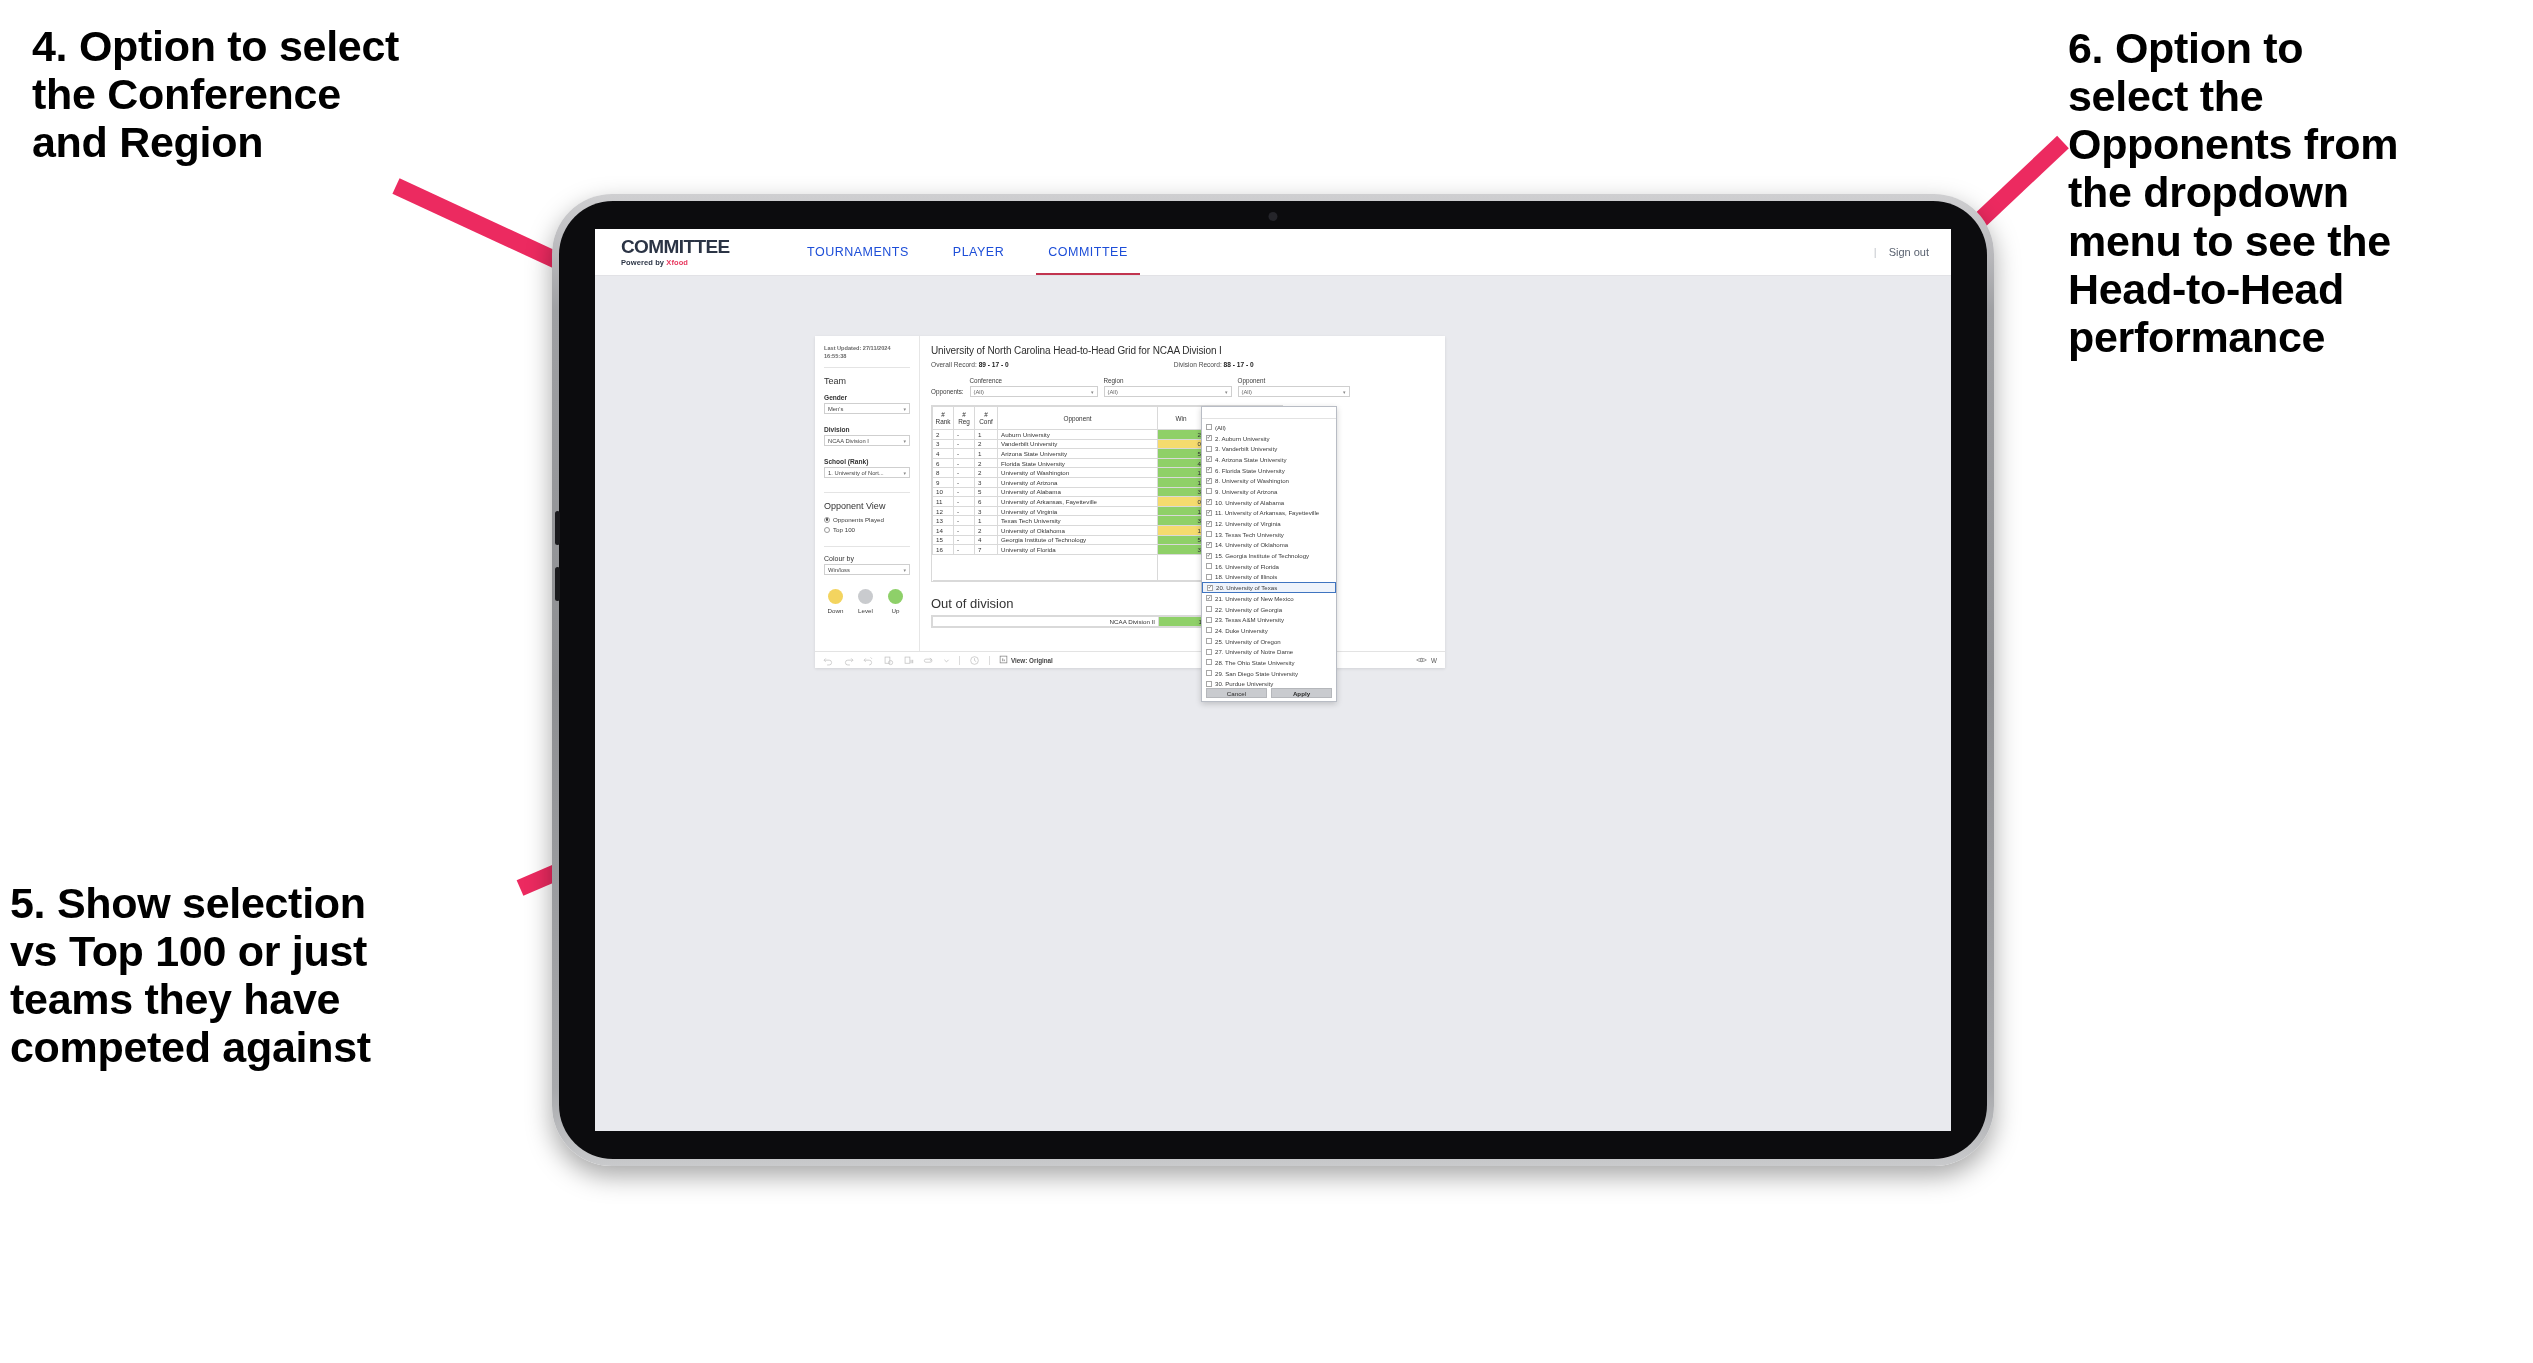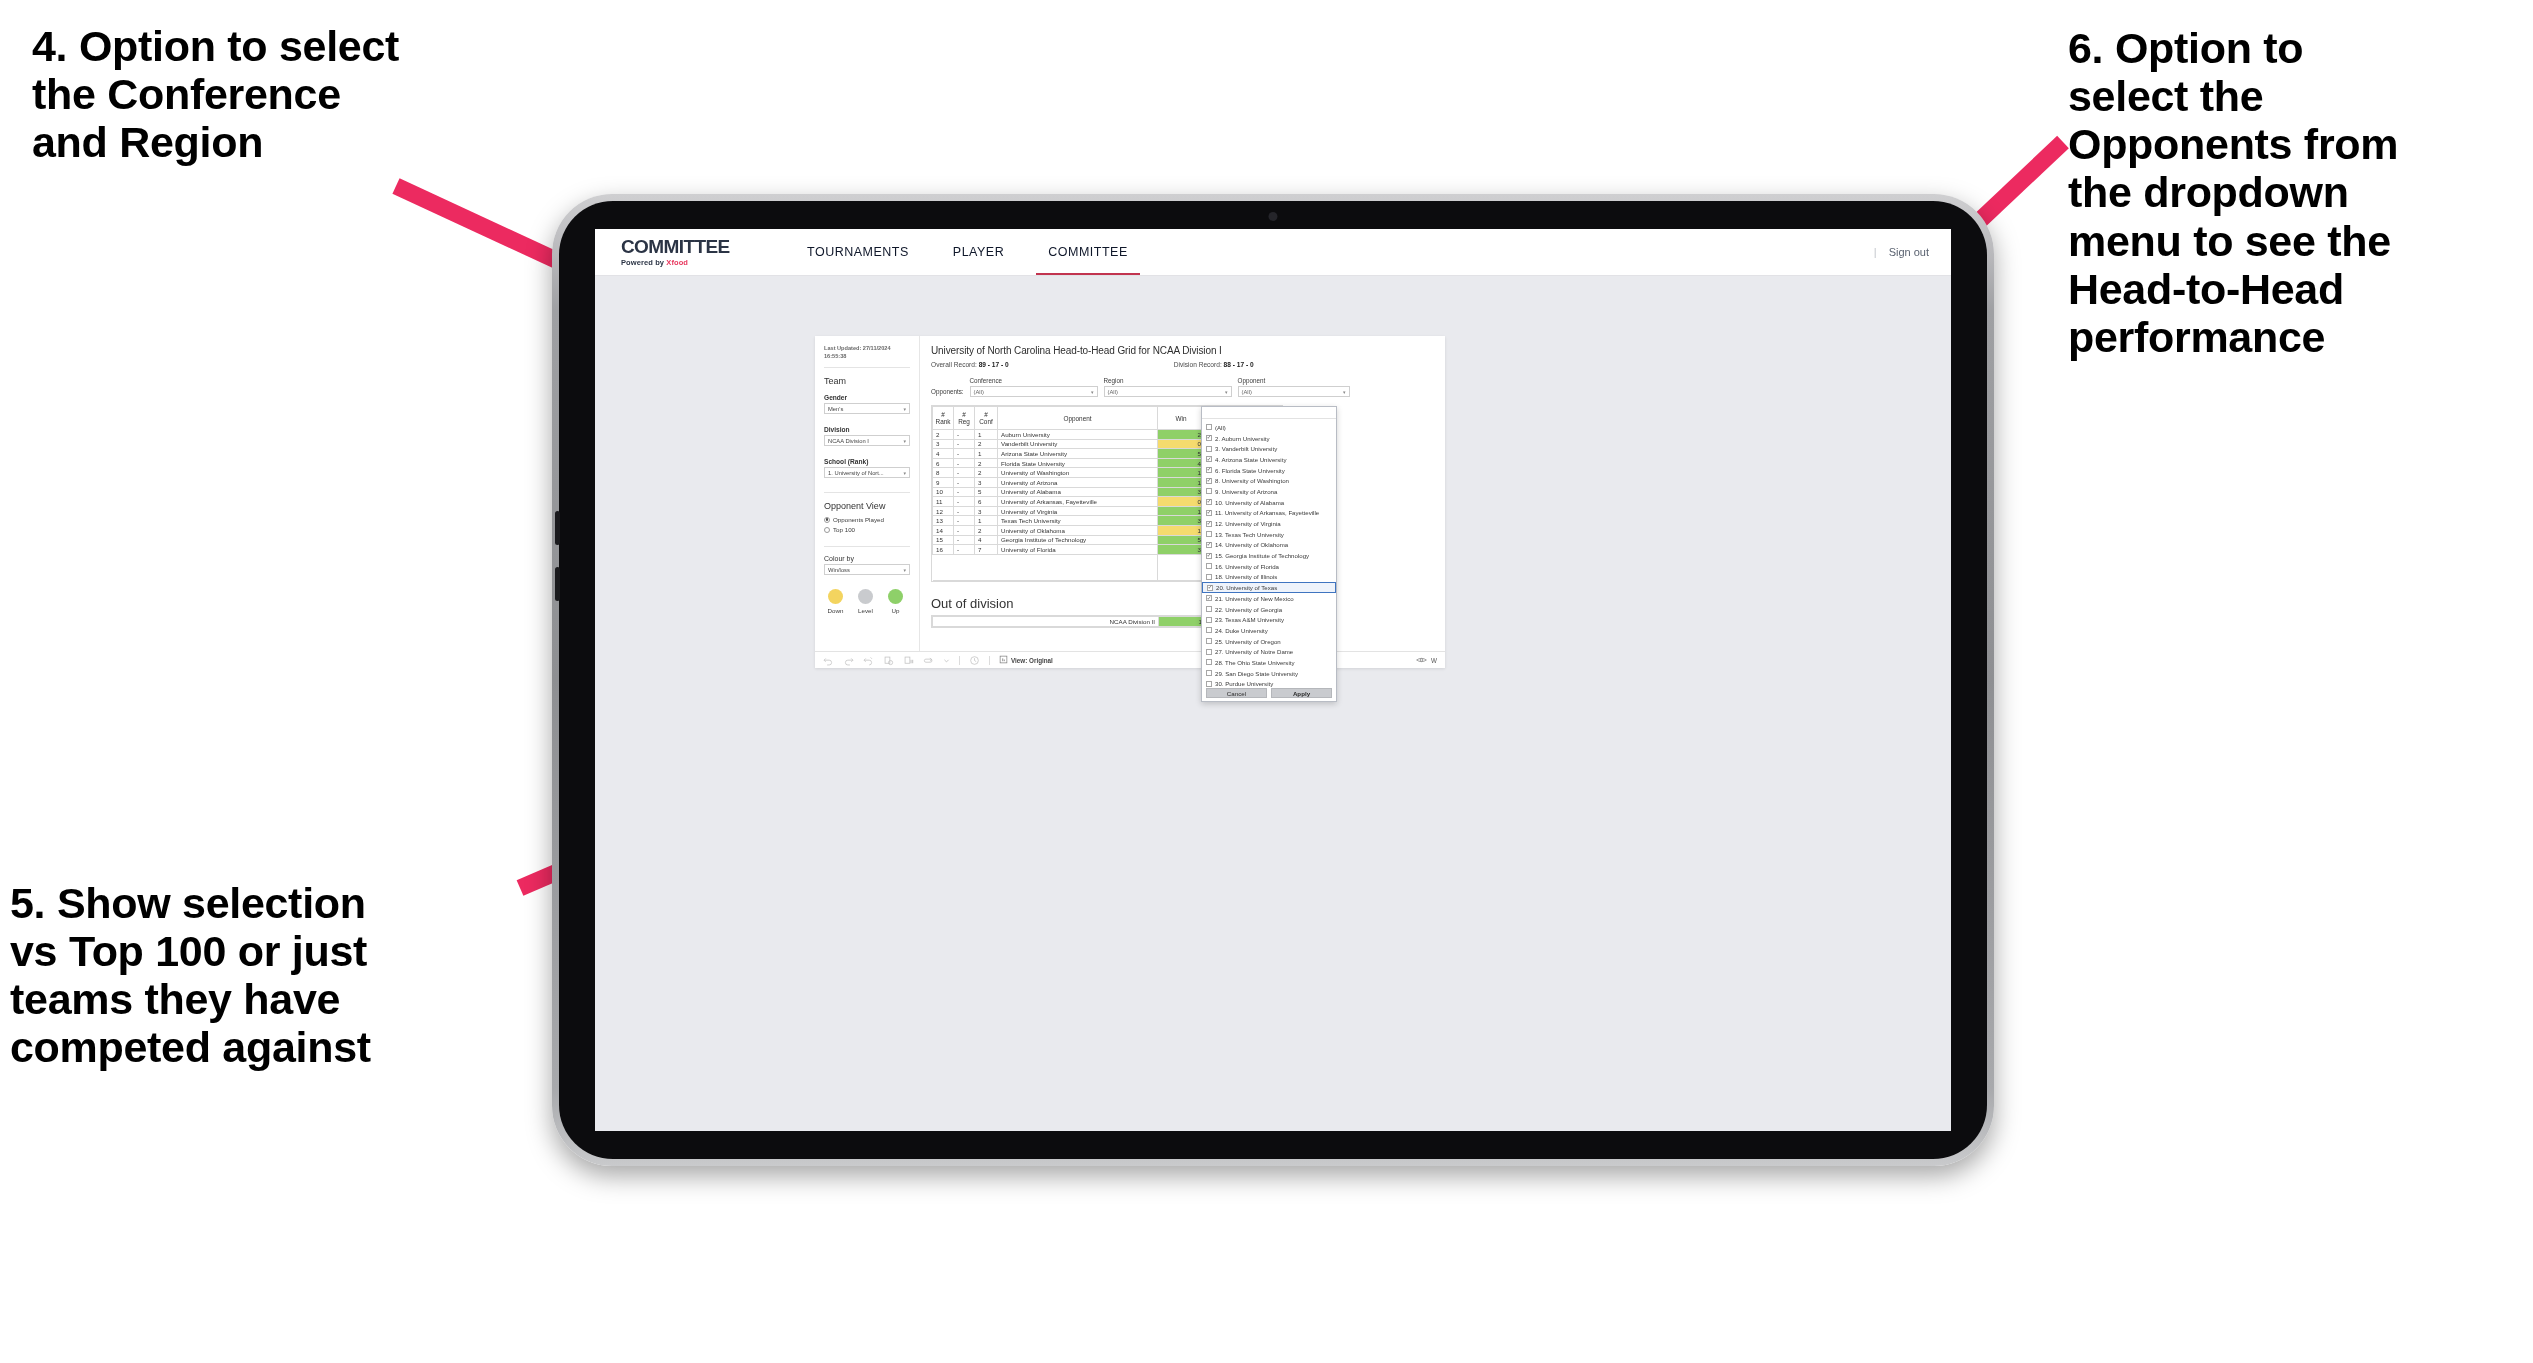--- a/index.html
+++ b/index.html
@@ -63,21 +63,21 @@
   #topnav {
     height: 47px; background: #fff; display:flex; align-items:center;
     padding: 0 22px 0 26px; border-bottom:1px solid #e2e2e6; flex:0 0 auto;
   }
   .logo-wrap { display:flex; flex-direction:column; justify-content:center; width: 138px; }
   .logo-main { font-family:"Liberation Sans", sans-serif; font-weight:700; font-size:19px; letter-spacing:-0.6px; color:#2b3445; line-height:1; }
   .logo-sub { font-size:7.5px; font-weight:700; color:#2b3445; letter-spacing:0.1px; margin-top:2px; }
   .logo-sub .accent { color:#e8365d; }
   #topnav-items { display:flex; align-items:center; height:100%; margin-left: 26px; }
   .topnav-item {
-    font-size:12.5px; color:#0f172a; letter-spacing:0.5px;
+    font-size:12.5px; color:#1d4ed8; letter-spacing:0.5px;
     padding: 0 22px; height:100%; display:flex; align-items:center; position:relative;
     cursor:pointer;
   }
   .topnav-item.active::after {
     content:""; position:absolute; left:10px; right:10px; bottom:0; height:2.5px; background:#c2344f;
   }
   #topnav-right { margin-left:auto; display:flex; align-items:center; gap:12px; font-size:11px; color:#5a6270; }
   .divider-v { color:#c3c6cc; }
 
   

